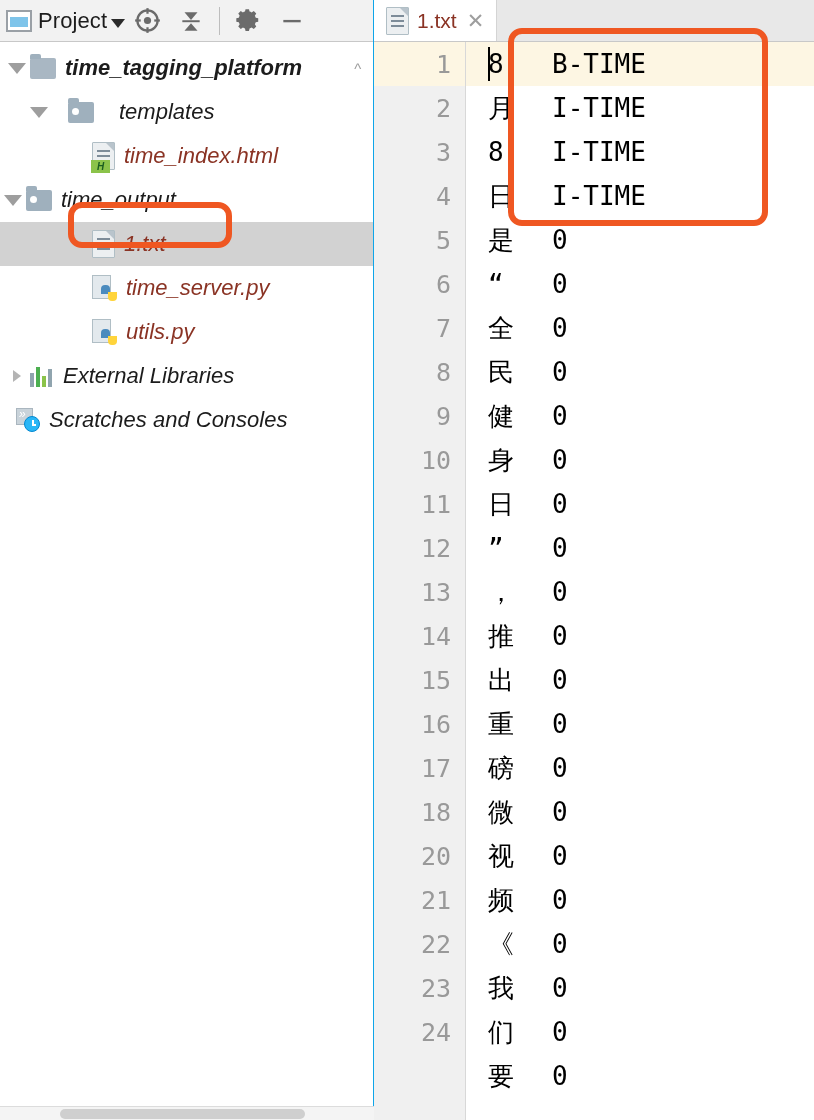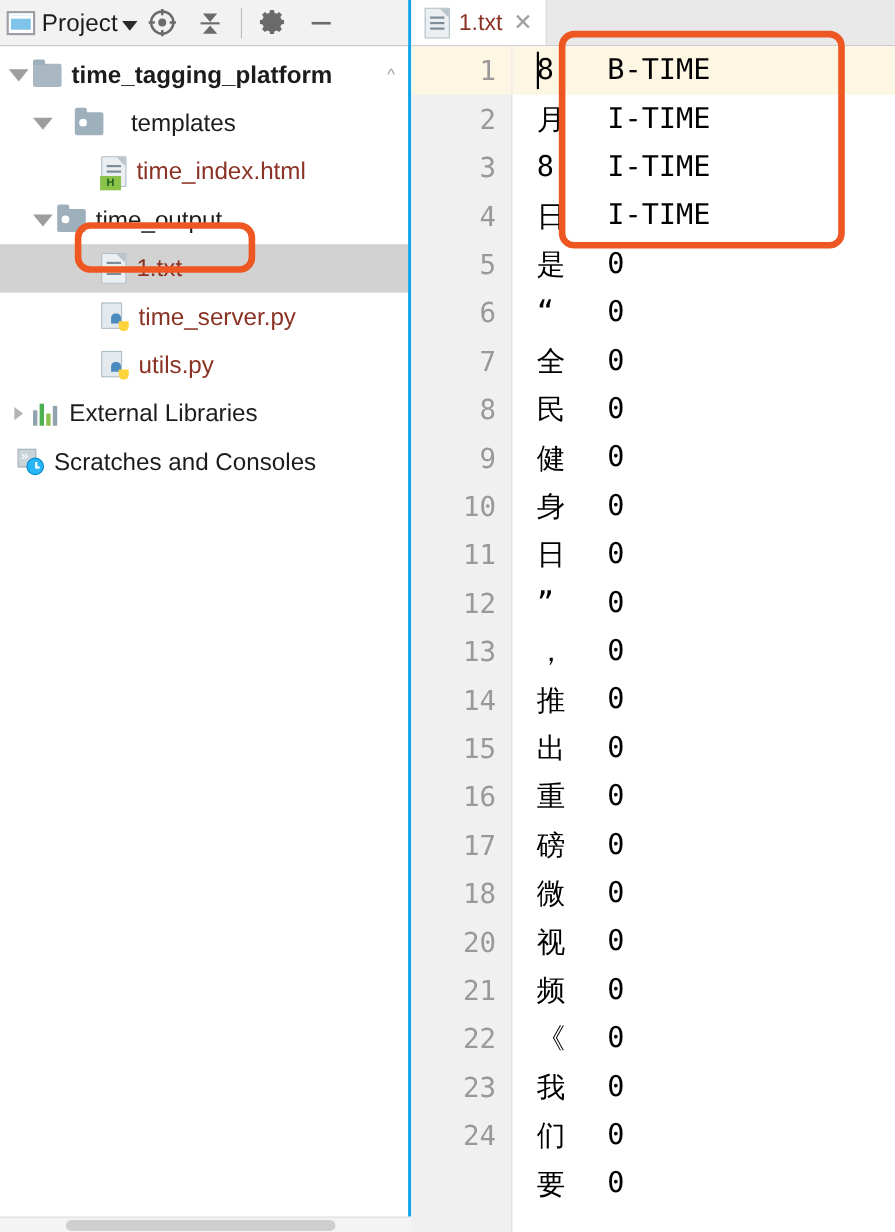--- a/index.html
+++ b/index.html
@@ -9,21 +9,21 @@
     background: #ffffff;
     overflow: hidden;
   }
   #app { position: relative; width: 814px; height: 1120px; display: flex; }
 
   
   #sidebar {
     position: relative;
     width: 374px; height: 1120px;
     background: #ffffff;
-    border-right: 3px solid #0ea5e9;
+    border-right: 1px solid #0ea5e9;
     display: flex; flex-direction: column;
   }
   #sidebar-toolbar {
     height: 42px; min-height: 42px;
     background: #f2f2f2;
     border-bottom: 1px solid #c8c8c8;
     display: flex; align-items: center;
     padding-left: 6px;
   }
   .tb-panel-icon {
@@ -54,20 +54,21 @@
   .tb-sep { width: 1px; height: 28px; background: #bdbdbd; margin: 0 6px; }
 
   
   #tree { flex: 1; position: relative; overflow: hidden; padding-top: 4px; }
   .row {
     position: relative;
     height: 44px;
     display: flex; align-items: center;
     white-space: nowrap;
     cursor: default;
+    font-style: italic;
   }
   .row.selected { background: #d2d2d2; }
   .twisty {
     width: 26px; min-width: 26px;
     display: flex; align-items: center; justify-content: center;
   }
   .tri-down {
     width: 0; height: 0;
     border-left: 9px solid transparent;
     border-right: 9px solid transparent;
@@ -301,21 +302,21 @@
           <div class="lines">
               <span></span>
               <span></span>
               <span></span>
             </div>
           <div class="hbadge">H</div>
         </div>
         <span class="label file">time_index.html</span>
       </div>
 
-      <div class="row" style="padding-left:26px;">
+      <div class="row" style="">
         <div class="twisty">
             <div class="tri-down"></div>
           </div>
         <div class="folder-icon">
             <i></i>
           </div>
         <span class="label dir">time_output</span>
       </div>
 
       <div class="row selected" style="padding-left:92px;">

